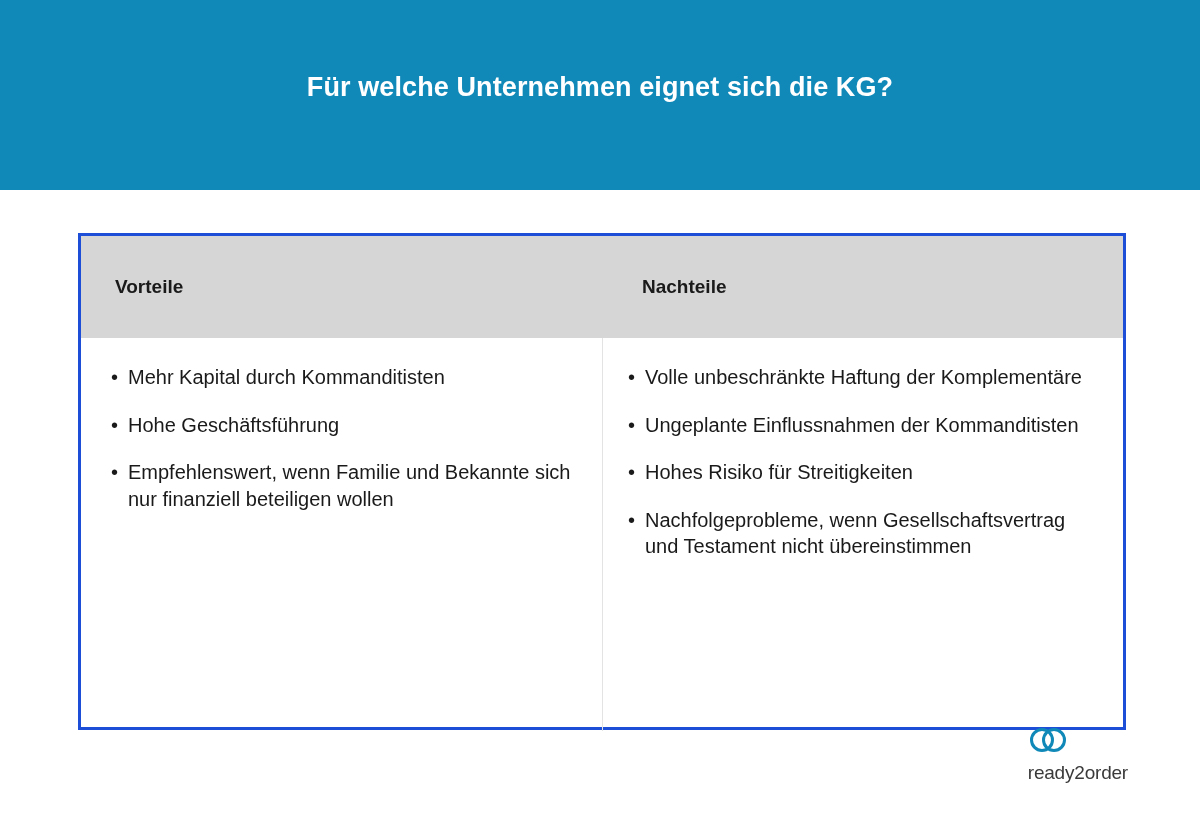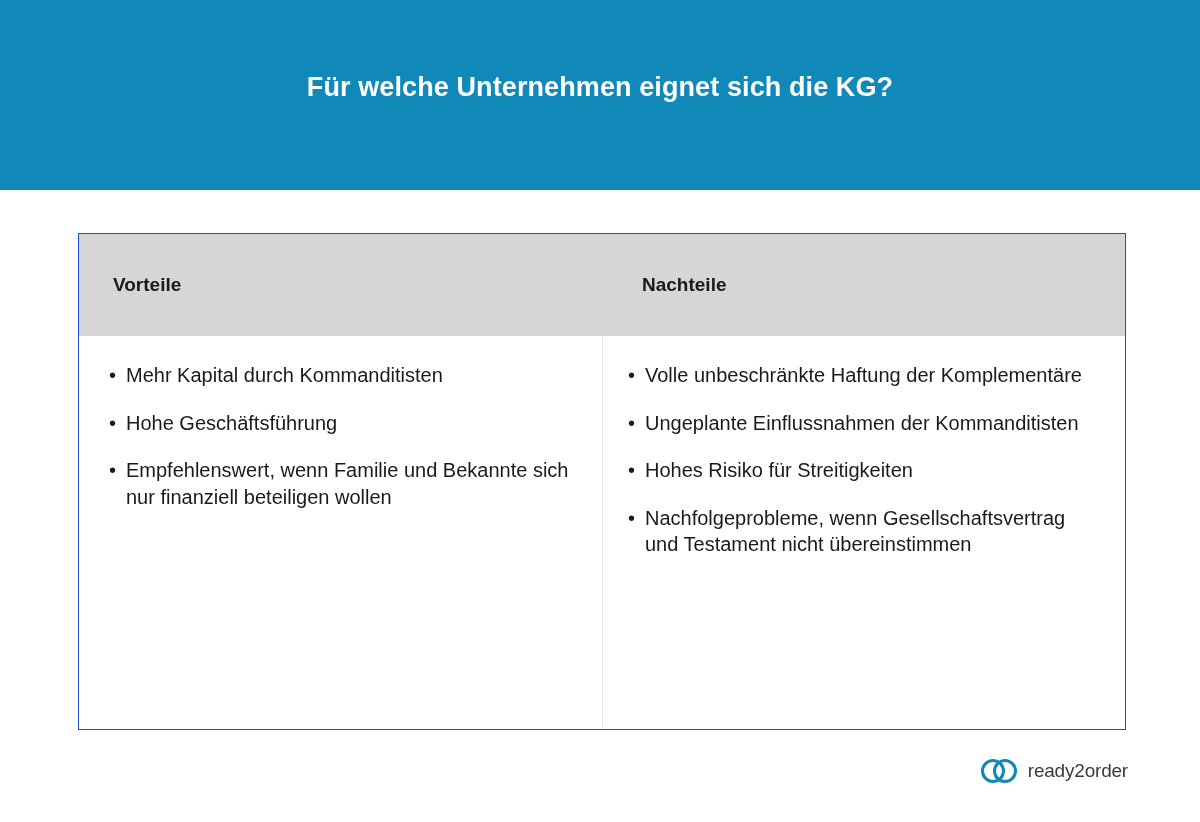--- a/index.html
+++ b/index.html
@@ -39,21 +39,21 @@
     font-weight: bold;
     letter-spacing: 0.1px;
   }
   .table-wrap {
     position: absolute;
     top: 233px;
     left: 78px;
     width: 1048px;
     height: 497px;
     background: #ffffff;
-    border: 1px solid #1d4ed8;
+    border: 3px solid #1d4ed8;
     box-sizing: border-box;
   }
   .table-head {
     display: flex;
     height: 102px;
     background: #d6d6d6;
   }
   .head-cell {
     flex: 1 1 50%;
     box-sizing: border-box;
@@ -100,22 +100,23 @@
     top: 0;
     font-size: 20px;
     line-height: 1.33;
     color: #1a1a1a;
   }
   .logo {
     position: absolute;
     right: 72px;
     bottom: 38px;
     display: flex;
-    align-items: center;
+    align-items: flex-start;
     gap: 9px;
+    flex-direction: column;
   }
   .logo-mark {
     width: 40px;
     height: 26px;
   }
   .logo-text {
     font-size: 19px;
     color: #3a3a3a;
     letter-spacing: -0.2px;
   }

